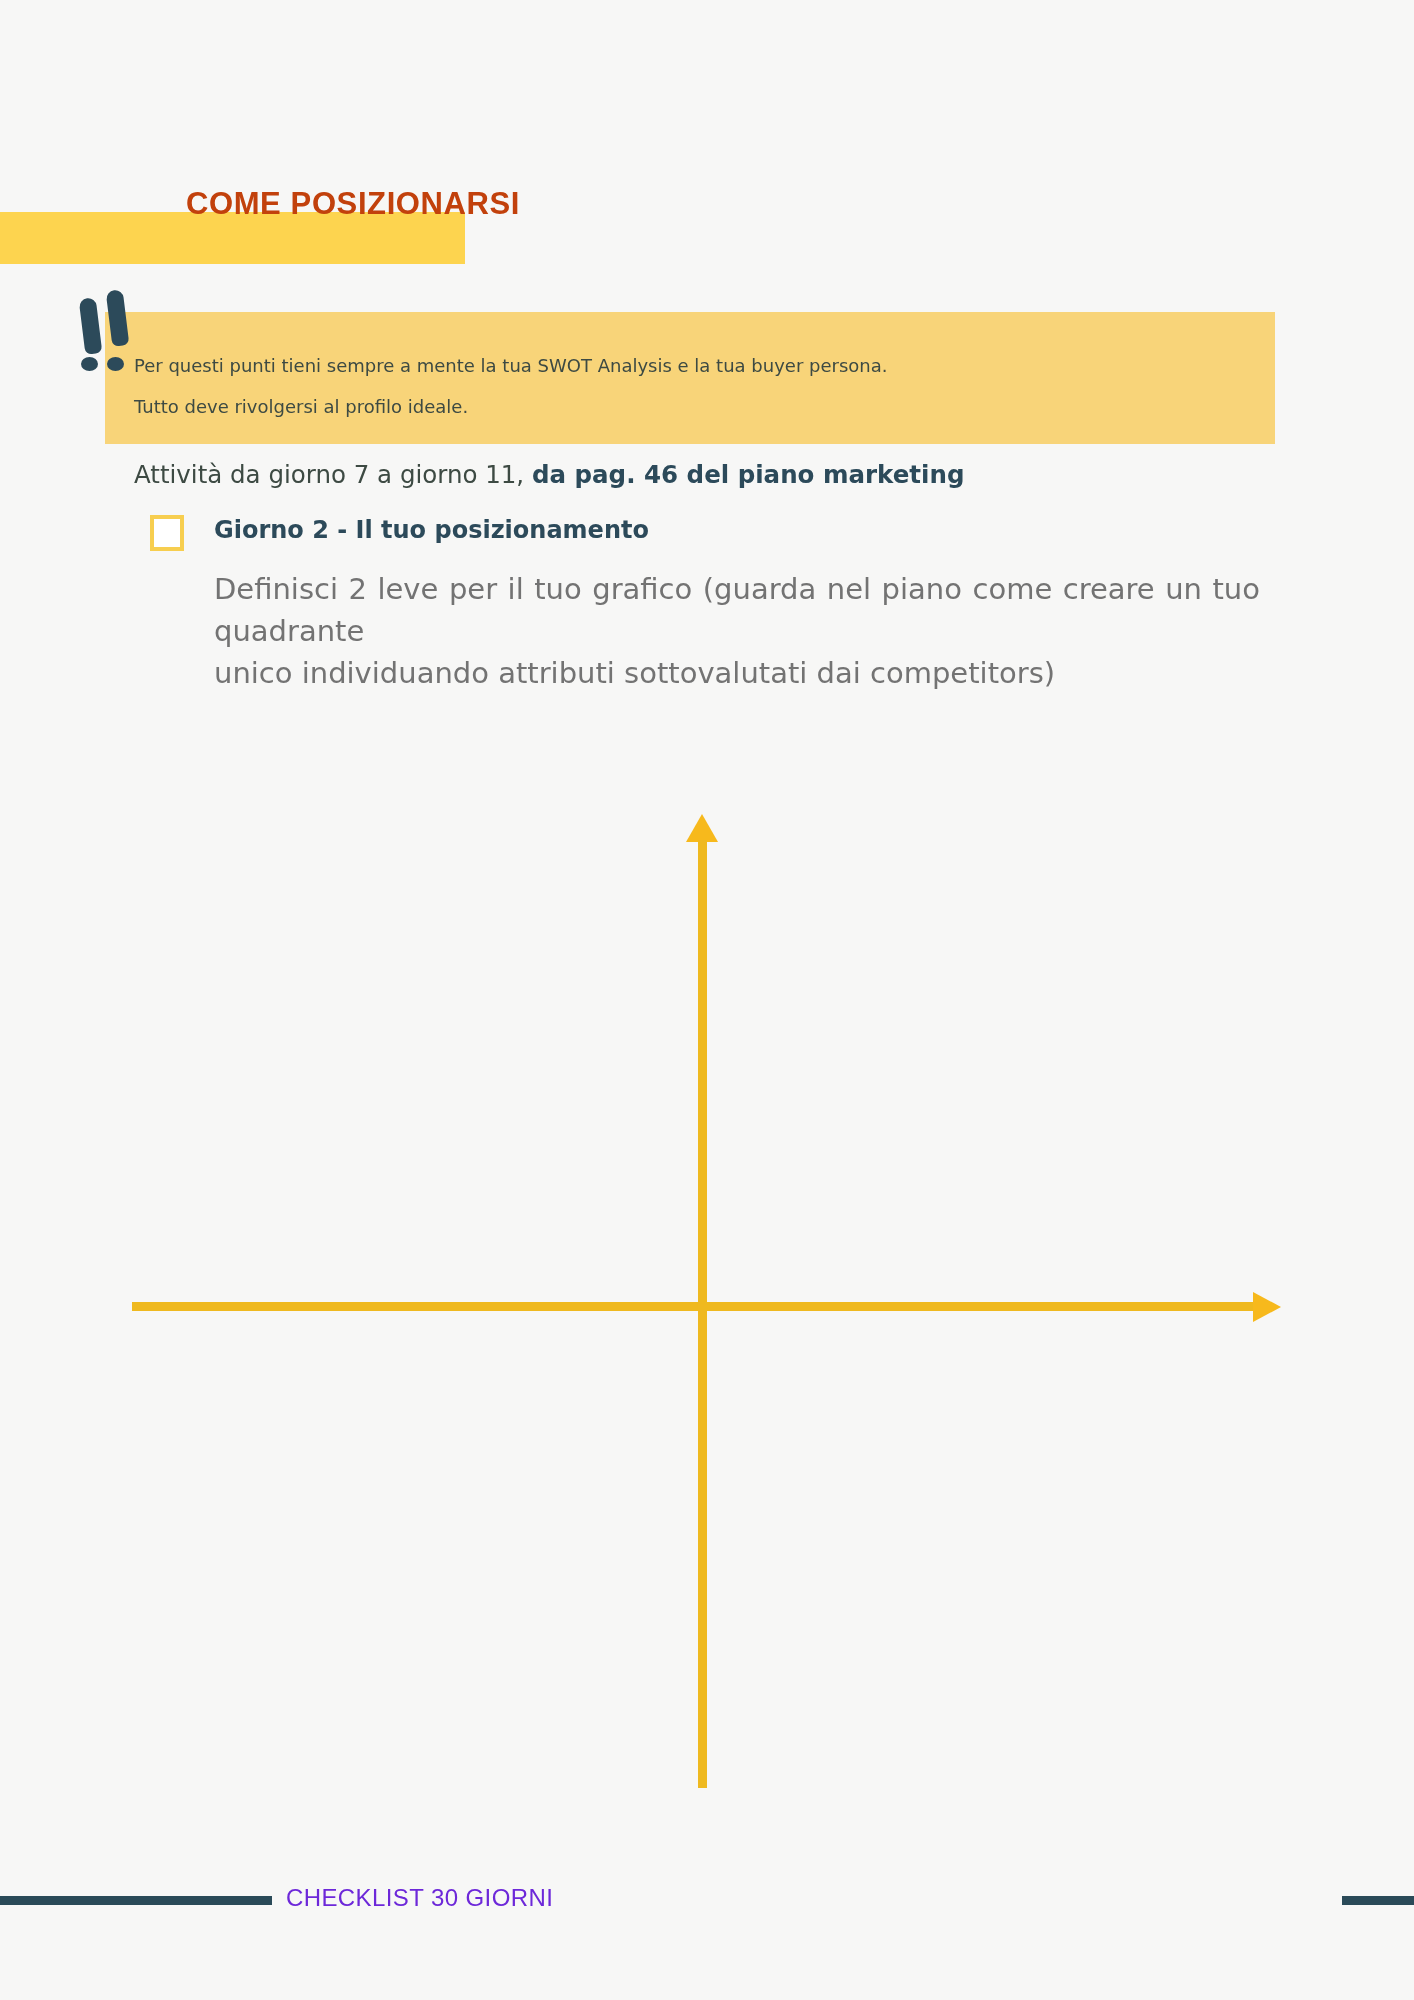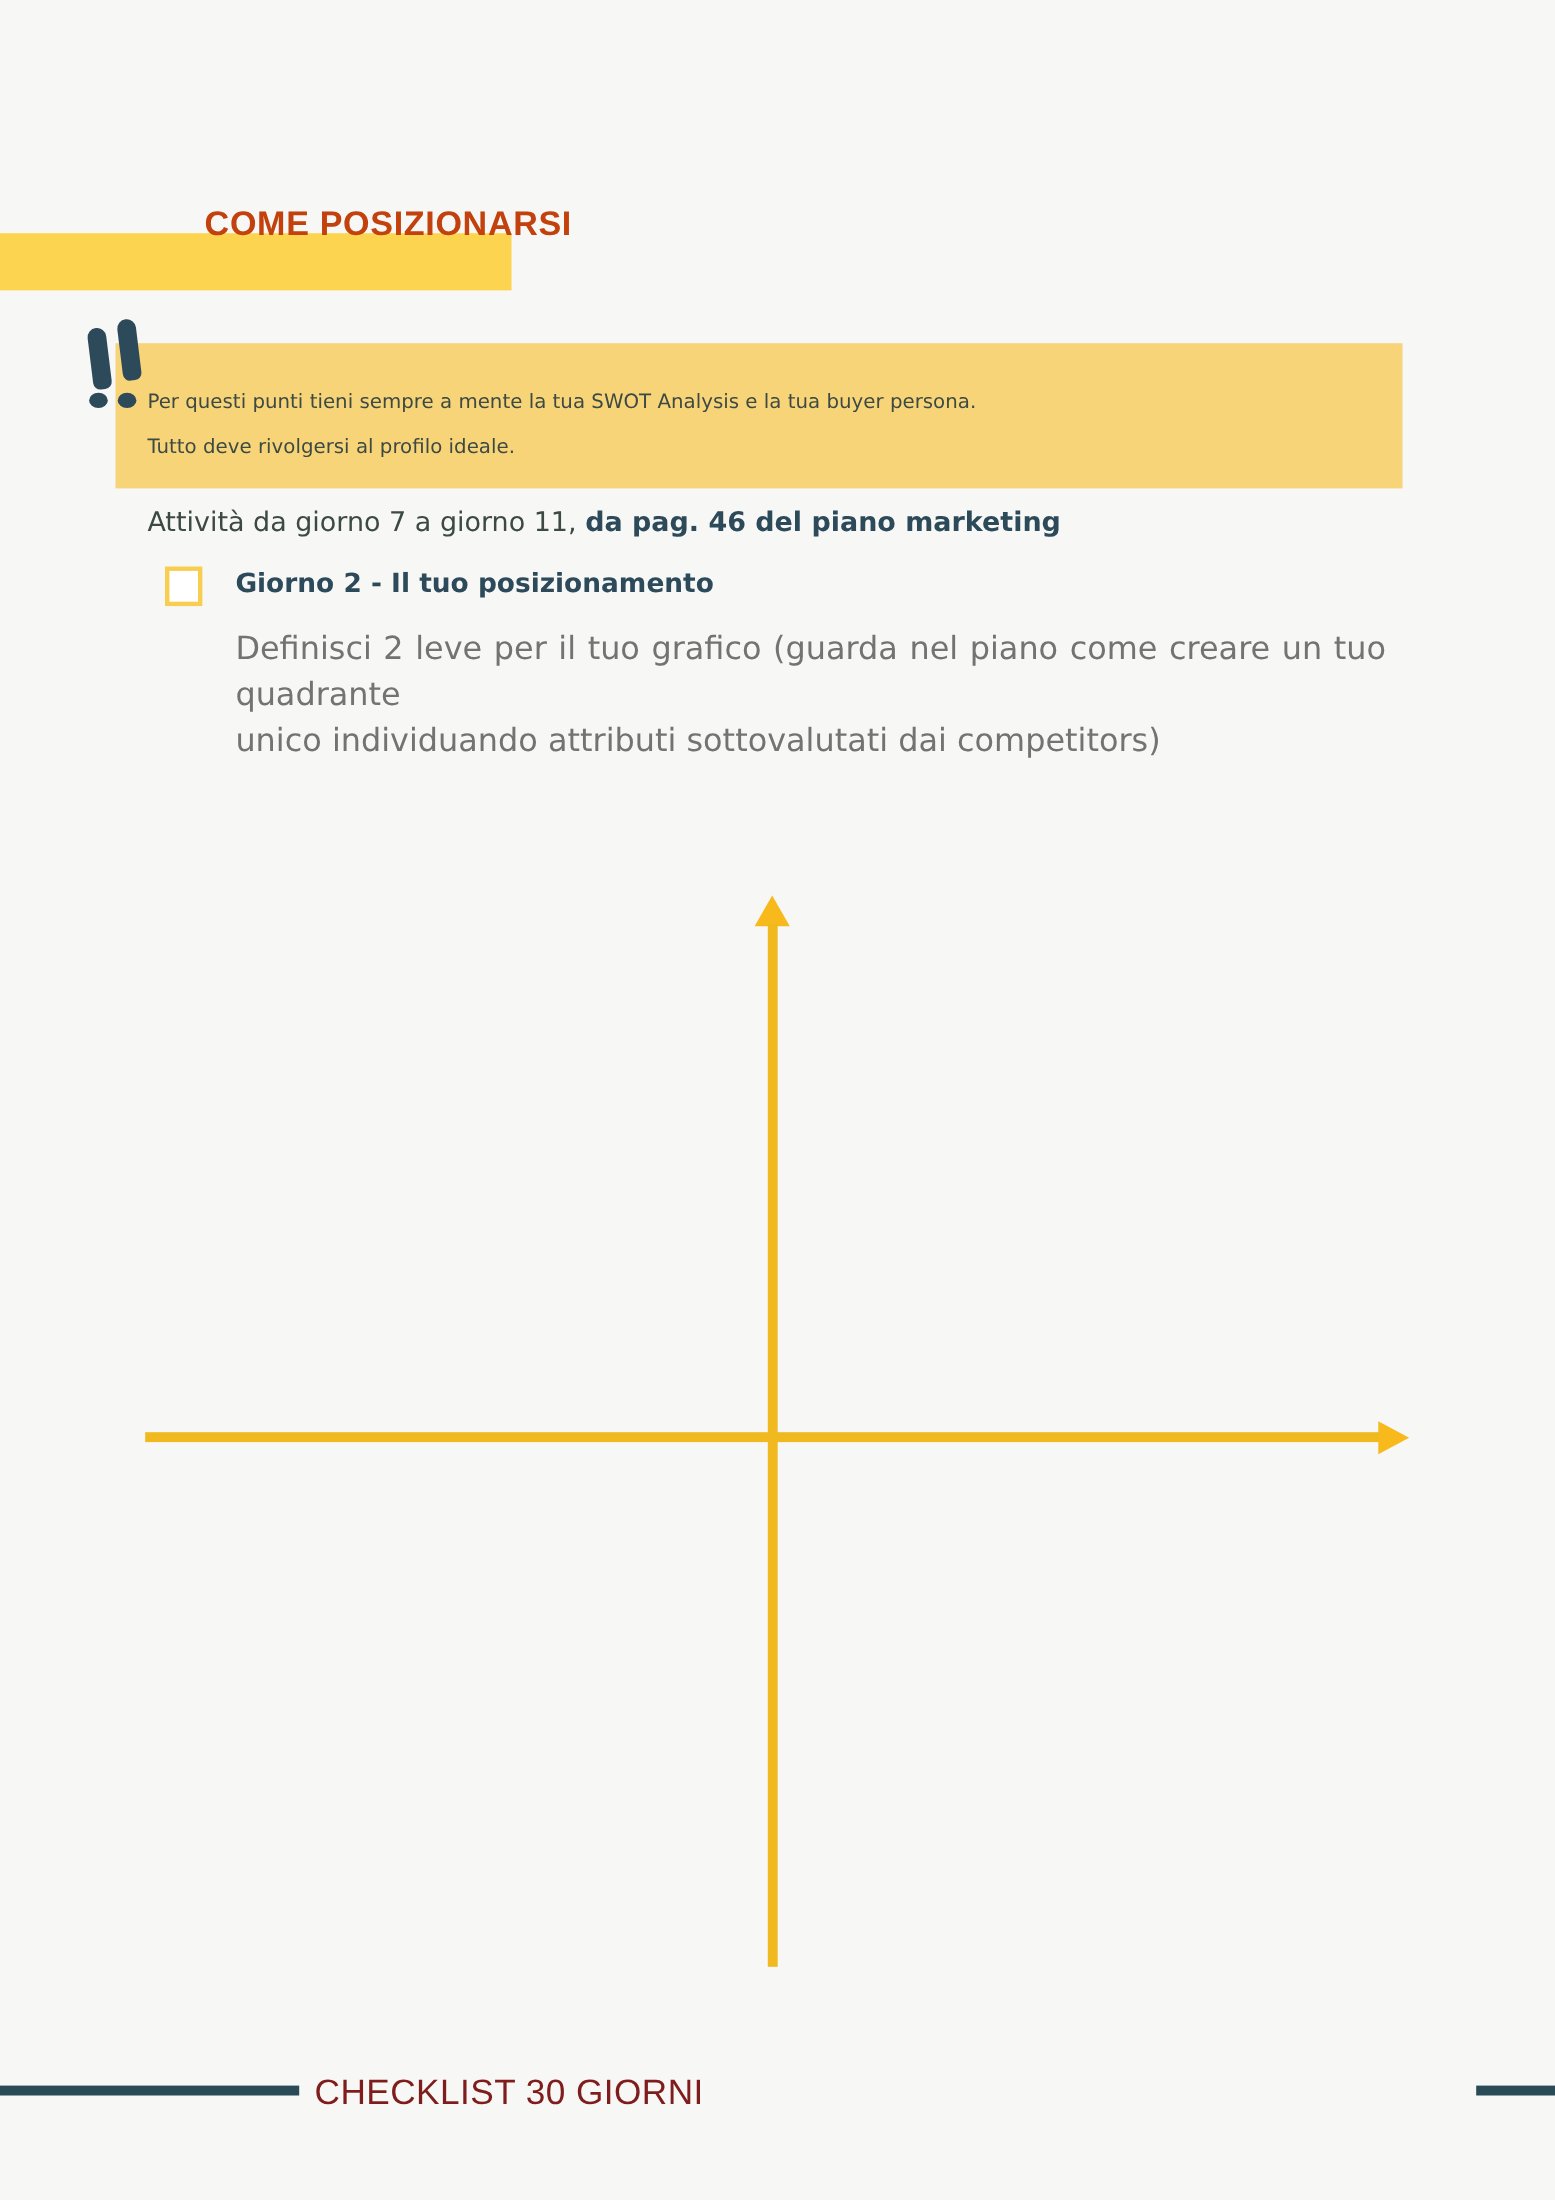--- a/index.html
+++ b/index.html
@@ -207,23 +207,23 @@
     left: 1342px;
     top: 1896px;
     width: 72px;
     height: 9px;
     background: #2A4A58;
   }
   .footer-text {
     position: absolute;
     left: 286px;
     top: 1884px;
-    font-size: 32px;
+    font-size: 24px;
     letter-spacing: 0.4px;
-    color: #7f1d1d;
+    color: #6d28d9;
     font-family: "Liberation Sans", sans-serif;
     white-space: nowrap;
   }
 </style>
 </head>
 <body>
 
 <div class="page">
 
   <div class="title-highlight"></div>

